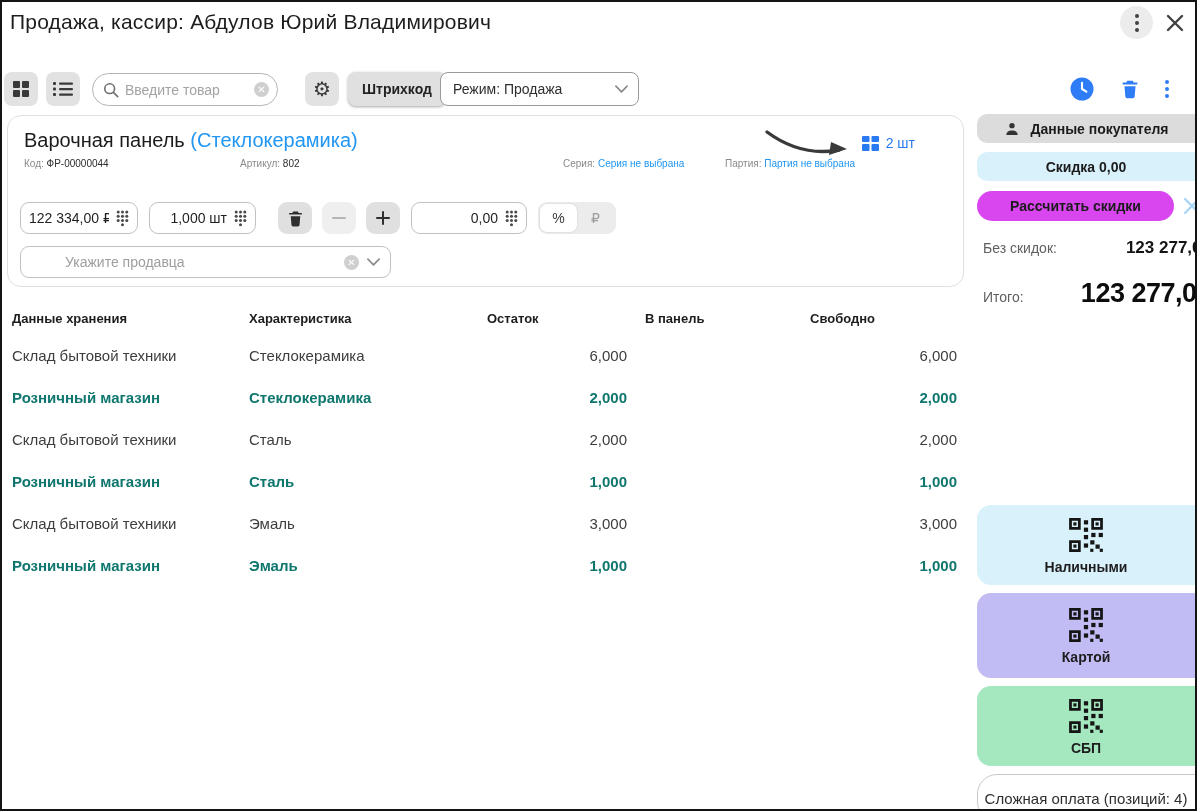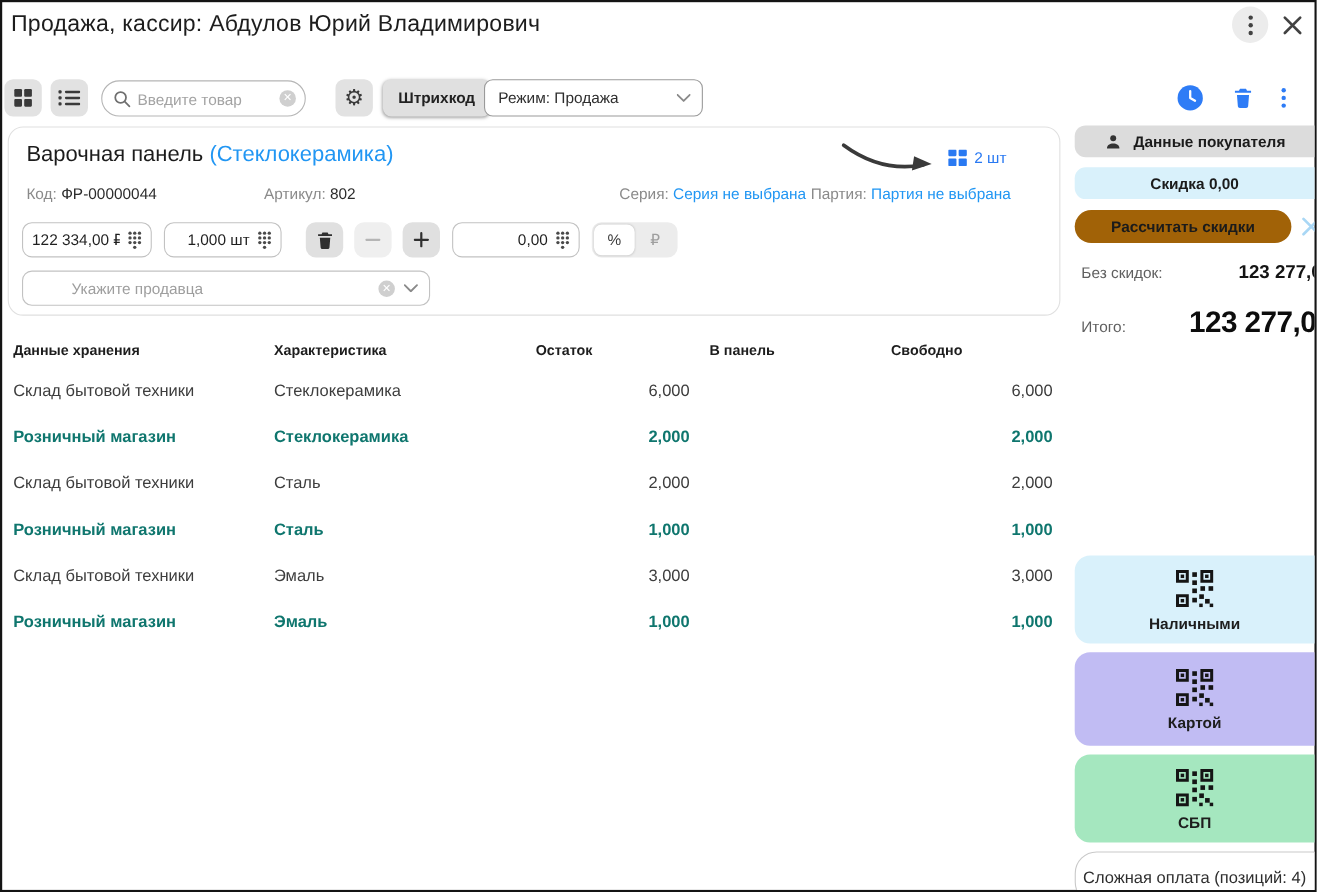--- a/index.html
+++ b/index.html
@@ -34,26 +34,26 @@
   .toolbar-blue { position:absolute; right:26px; top:4px; display:flex; align-items:center; gap:24px; }
   .blue-btn { border:none; background:transparent; cursor:pointer; display:flex; align-items:center; justify-content:center; padding:0; }
   .dots-v.blue i { background:#2e7cf6; }
 
   
   .card { position:absolute; left:5px; top:113px; width:957px; height:172px; border:1.4px solid #e0e0e0; border-radius:14px; background:#fff; }
   .card-title { position:absolute; left:16px; top:13px; font-size:20px; color:#1c1c1c; }
   .card-title .variant { color:#2196f3; }
   .arrow-anno { position:absolute; right:108px; top:9px; pointer-events:none; }
   .qty-badge { position:absolute; right:48px; top:19px; display:flex; align-items:center; gap:7px; color:#2979f2; font-size:14px; font-weight:500; }
-  .meta-row { position:absolute; left:0; top:52px; width:100%; height:18px; font-size:14px; }
+  .meta-row { position:absolute; left:0; top:42px; width:100%; height:18px; font-size:10px; }
   .meta-item { position:absolute; white-space:nowrap; }
   .meta-item .lbl { color:#8a8a8a; }
   .meta-item .val { color:#2c2c2c; }
   .meta-item .link { color:#2196f3; cursor:pointer; }
-  .m-code { left:16px; } .m-art { left:232px;text-align:right; } .m-series { left:555px; } .m-batch { left:717px;margin-left:12px; }
+  .m-code { left:16px; } .m-art { left:232px;text-align:right; } .m-series { left:555px; } .m-batch { left:717px; }
 
   .inputs-row { position:absolute; left:0; top:86px; width:100%; height:32px; }
   .num-input { position:absolute; top:0; height:32px; border:1.3px solid #c2c2c2; border-radius:9px; background:#fff; display:flex; align-items:center; padding:4px 8px; gap:7px; }
   .num-input input { flex:1; min-width:0; width:0; border:none; outline:none; text-align:right; font-size:14px; color:#1f1f1f; background:transparent; font-family:inherit; }
   .in-price { left:12px; width:118px; }
   .in-qty { left:141px; width:107px; }
   .in-disc { left:403px; width:116px; }
   .sq-btn { position:absolute; top:0; width:34px; height:32px; border:none; border-radius:9px; background:#e0e0e0; color:#333; cursor:pointer; display:flex; align-items:center; justify-content:center; font-size:20px; }
   .b-del { left:270px; } .b-minus { left:314px; background:#efefef; color:#bdbdbd; } .b-plus { left:358px; }
   .seg-toggle { position:absolute; left:530px; top:0; width:78px; height:32px; background:#ececec; border-radius:9px; display:flex; padding:2px; }
@@ -72,21 +72,21 @@
   .tbody-row.bold { font-weight:700; color:#0f766e; }
   .c3, .c5v { text-align:right; }
   .c4v { text-align:right; }
 
   
   .sidebar { position:absolute; left:975px; top:112px; right:-18px; bottom:0; }
   .side-btn { display:flex; align-items:center; justify-content:center; gap:9px; width:100%; border:none; cursor:pointer; font-family:inherit; font-weight:700; font-size:14px; color:#1b1b1b; padding-right:18px; }
   .btn-customer { height:29px; border-radius:10px; background:#dcdcdc; }
   .btn-skidka { height:29px; border-radius:10px; background:#d9f1fb; margin-top:9px; }
   .calc-row { display:flex; align-items:center; margin-top:10px; }
-  .btn-calc { width:197px; height:30px; border:none; border-radius:15px; background:#a16207; font-family:inherit; font-weight:700; font-size:14px; color:#1b1b1b; cursor:pointer; }
+  .btn-calc { width:197px; height:30px; border:none; border-radius:15px; background:#d946ef; font-family:inherit; font-weight:700; font-size:14px; color:#1b1b1b; cursor:pointer; }
   .calc-x { margin-left:7px; background:none; border:none; cursor:pointer; display:flex; }
   .sum-row { display:flex; align-items:baseline; justify-content:space-between; padding:0 18px 0 6px; }
   .r-nodisc { margin-top:17px; }
   .r-nodisc .lbl { font-size:14px; color:#5f5f5f; }
   .r-nodisc .val { font-size:17px; font-weight:600; color:#141414; margin-right:-16px; }
   .r-total { margin-top:20px; }
   .r-total .lbl { font-size:14px; color:#5f5f5f; }
   .r-total .val { font-size:27px; font-weight:800; color:#0d0d0d; letter-spacing:-.5px; margin-right:-16px; }
   .payments { position:absolute; left:0; right:0; top:391px; }
   .pay-btn { width:100%; border:none; cursor:pointer; border-radius:14px; display:flex; flex-direction:column; align-items:center; justify-content:center; gap:5px; padding-right:18px; font-family:inherit; font-size:14px; font-weight:600; color:#1d1d1d; }

